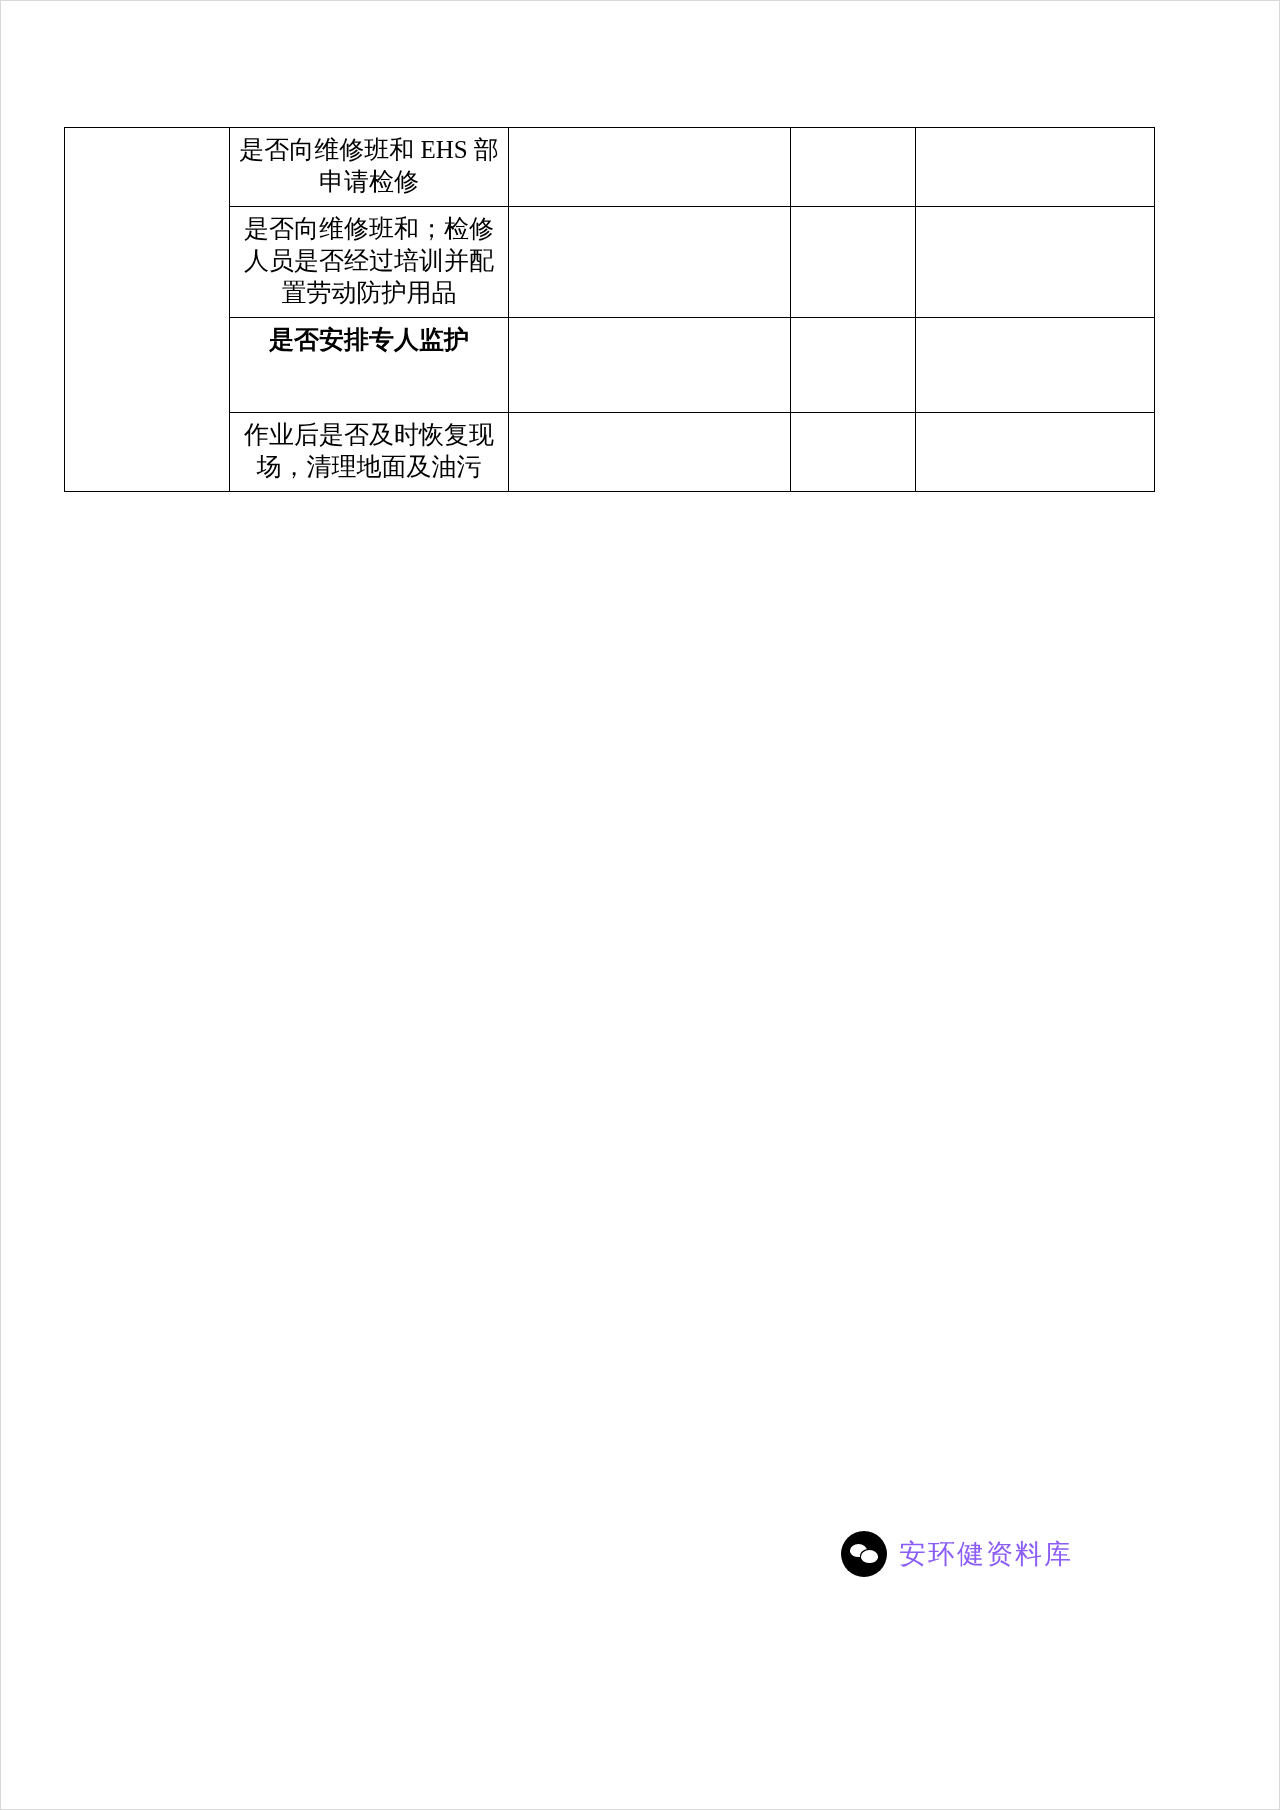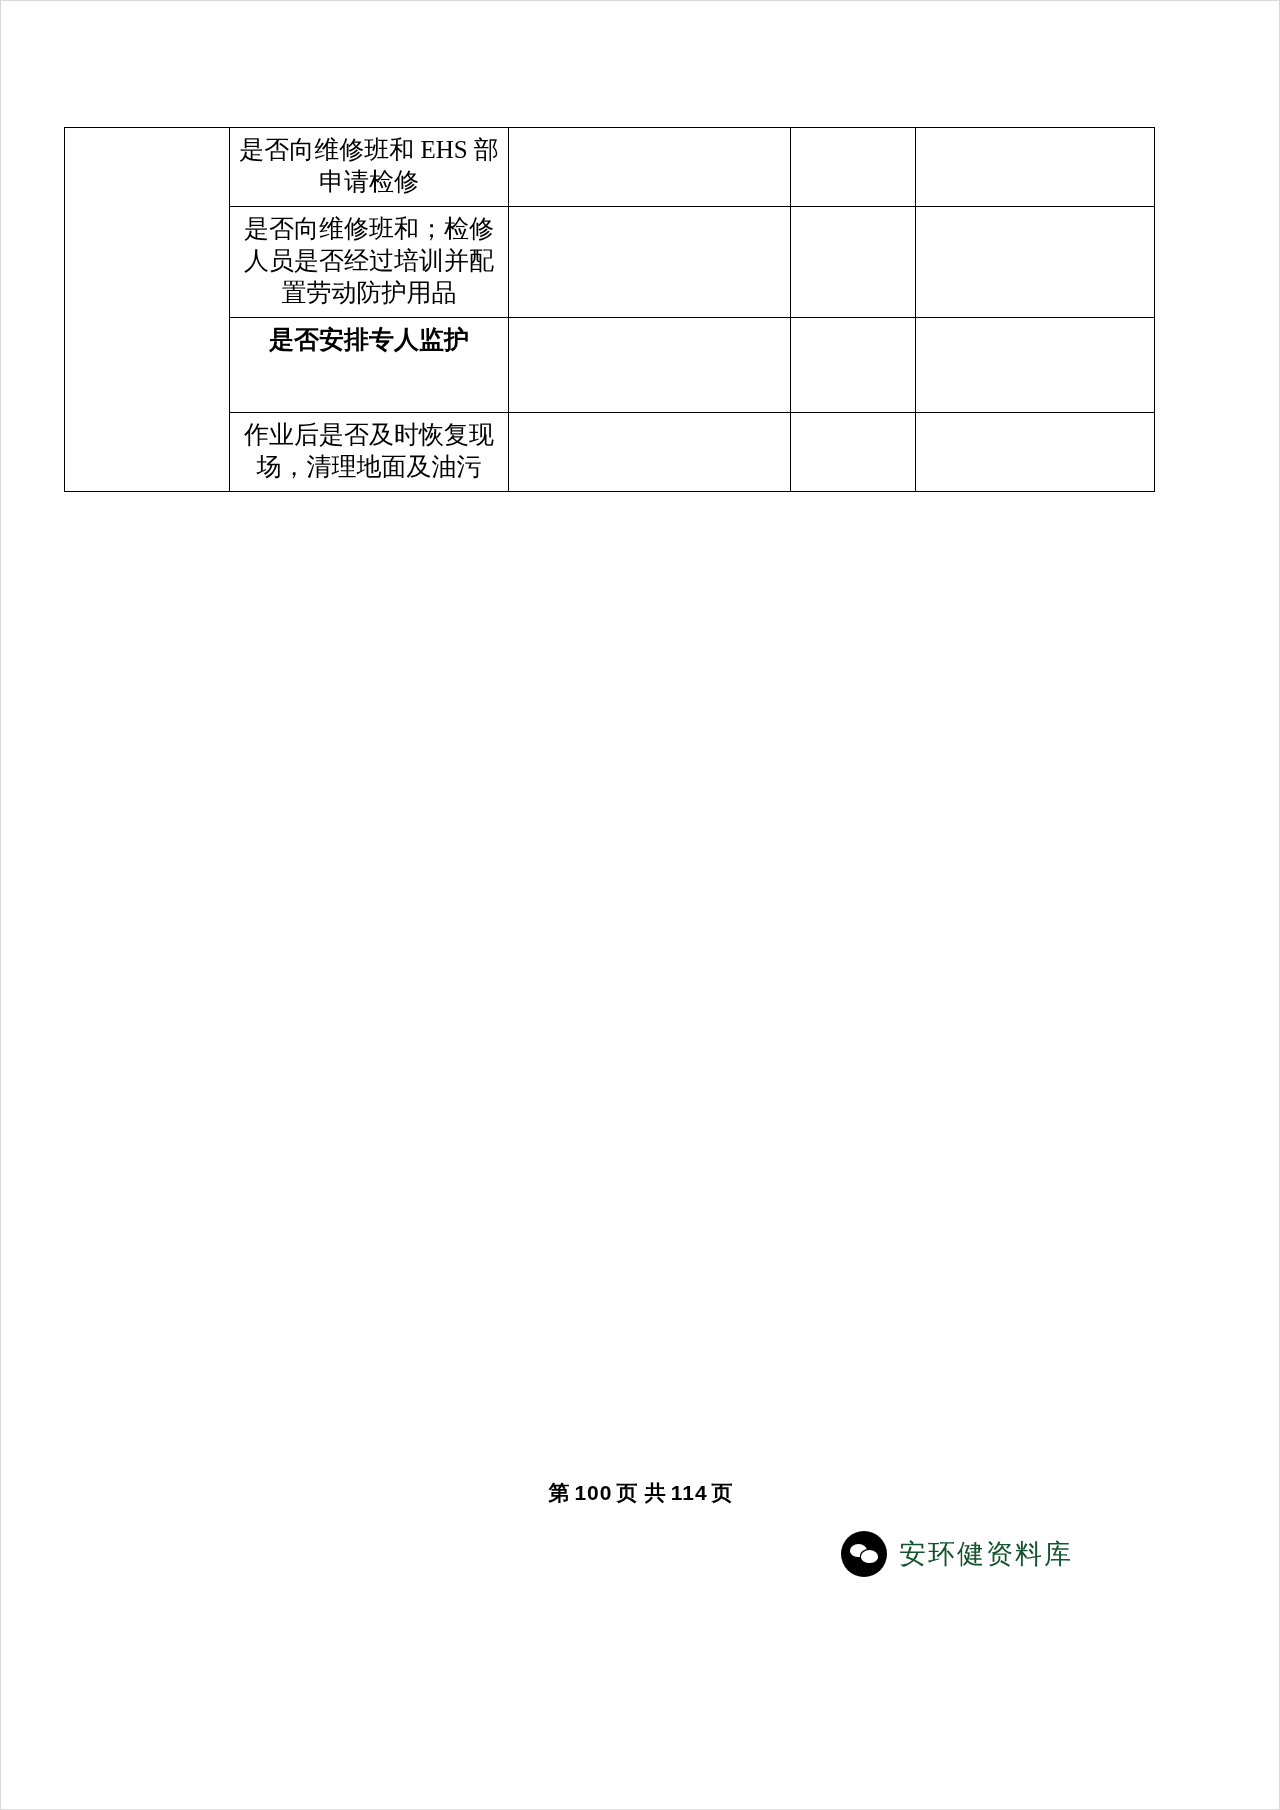--- a/index.html
+++ b/index.html
@@ -107,21 +107,21 @@
     width: 17px;
     height: 13px;
     background: #ffffff;
     border-radius: 50% 50% 45% 45%;
     box-shadow: -1px -1px 0 0 #000000;
   }
   .wm-text {
     font-family: "Liberation Sans", sans-serif;
     font-size: 27px;
     letter-spacing: 2px;
-    color: #14532d;
+    color: #8b5cf6;
     white-space: nowrap;
   }
 </style>
 </head>
 <body>
 
 <div class="page">
 
   <table class="doc-table">
     <tbody>
@@ -180,22 +180,19 @@
         <td class="col-mid">
           <span class="cell-text"></span>
         </td>
         <td class="col-last">
           <span class="cell-text"></span>
         </td>
       </tr>
     </tbody>
   </table>
 
-  <div class="footer">
-    <span>第</span><span class="num">100</span><span>页 共</span><span class="num">114</span><span>页</span>
-  </div>
 
   <div class="watermark">
     <span class="wm-logo"></span>
     <span class="wm-text">安环健资料库</span>
   </div>
 
 </div>
 
 </body></html>

